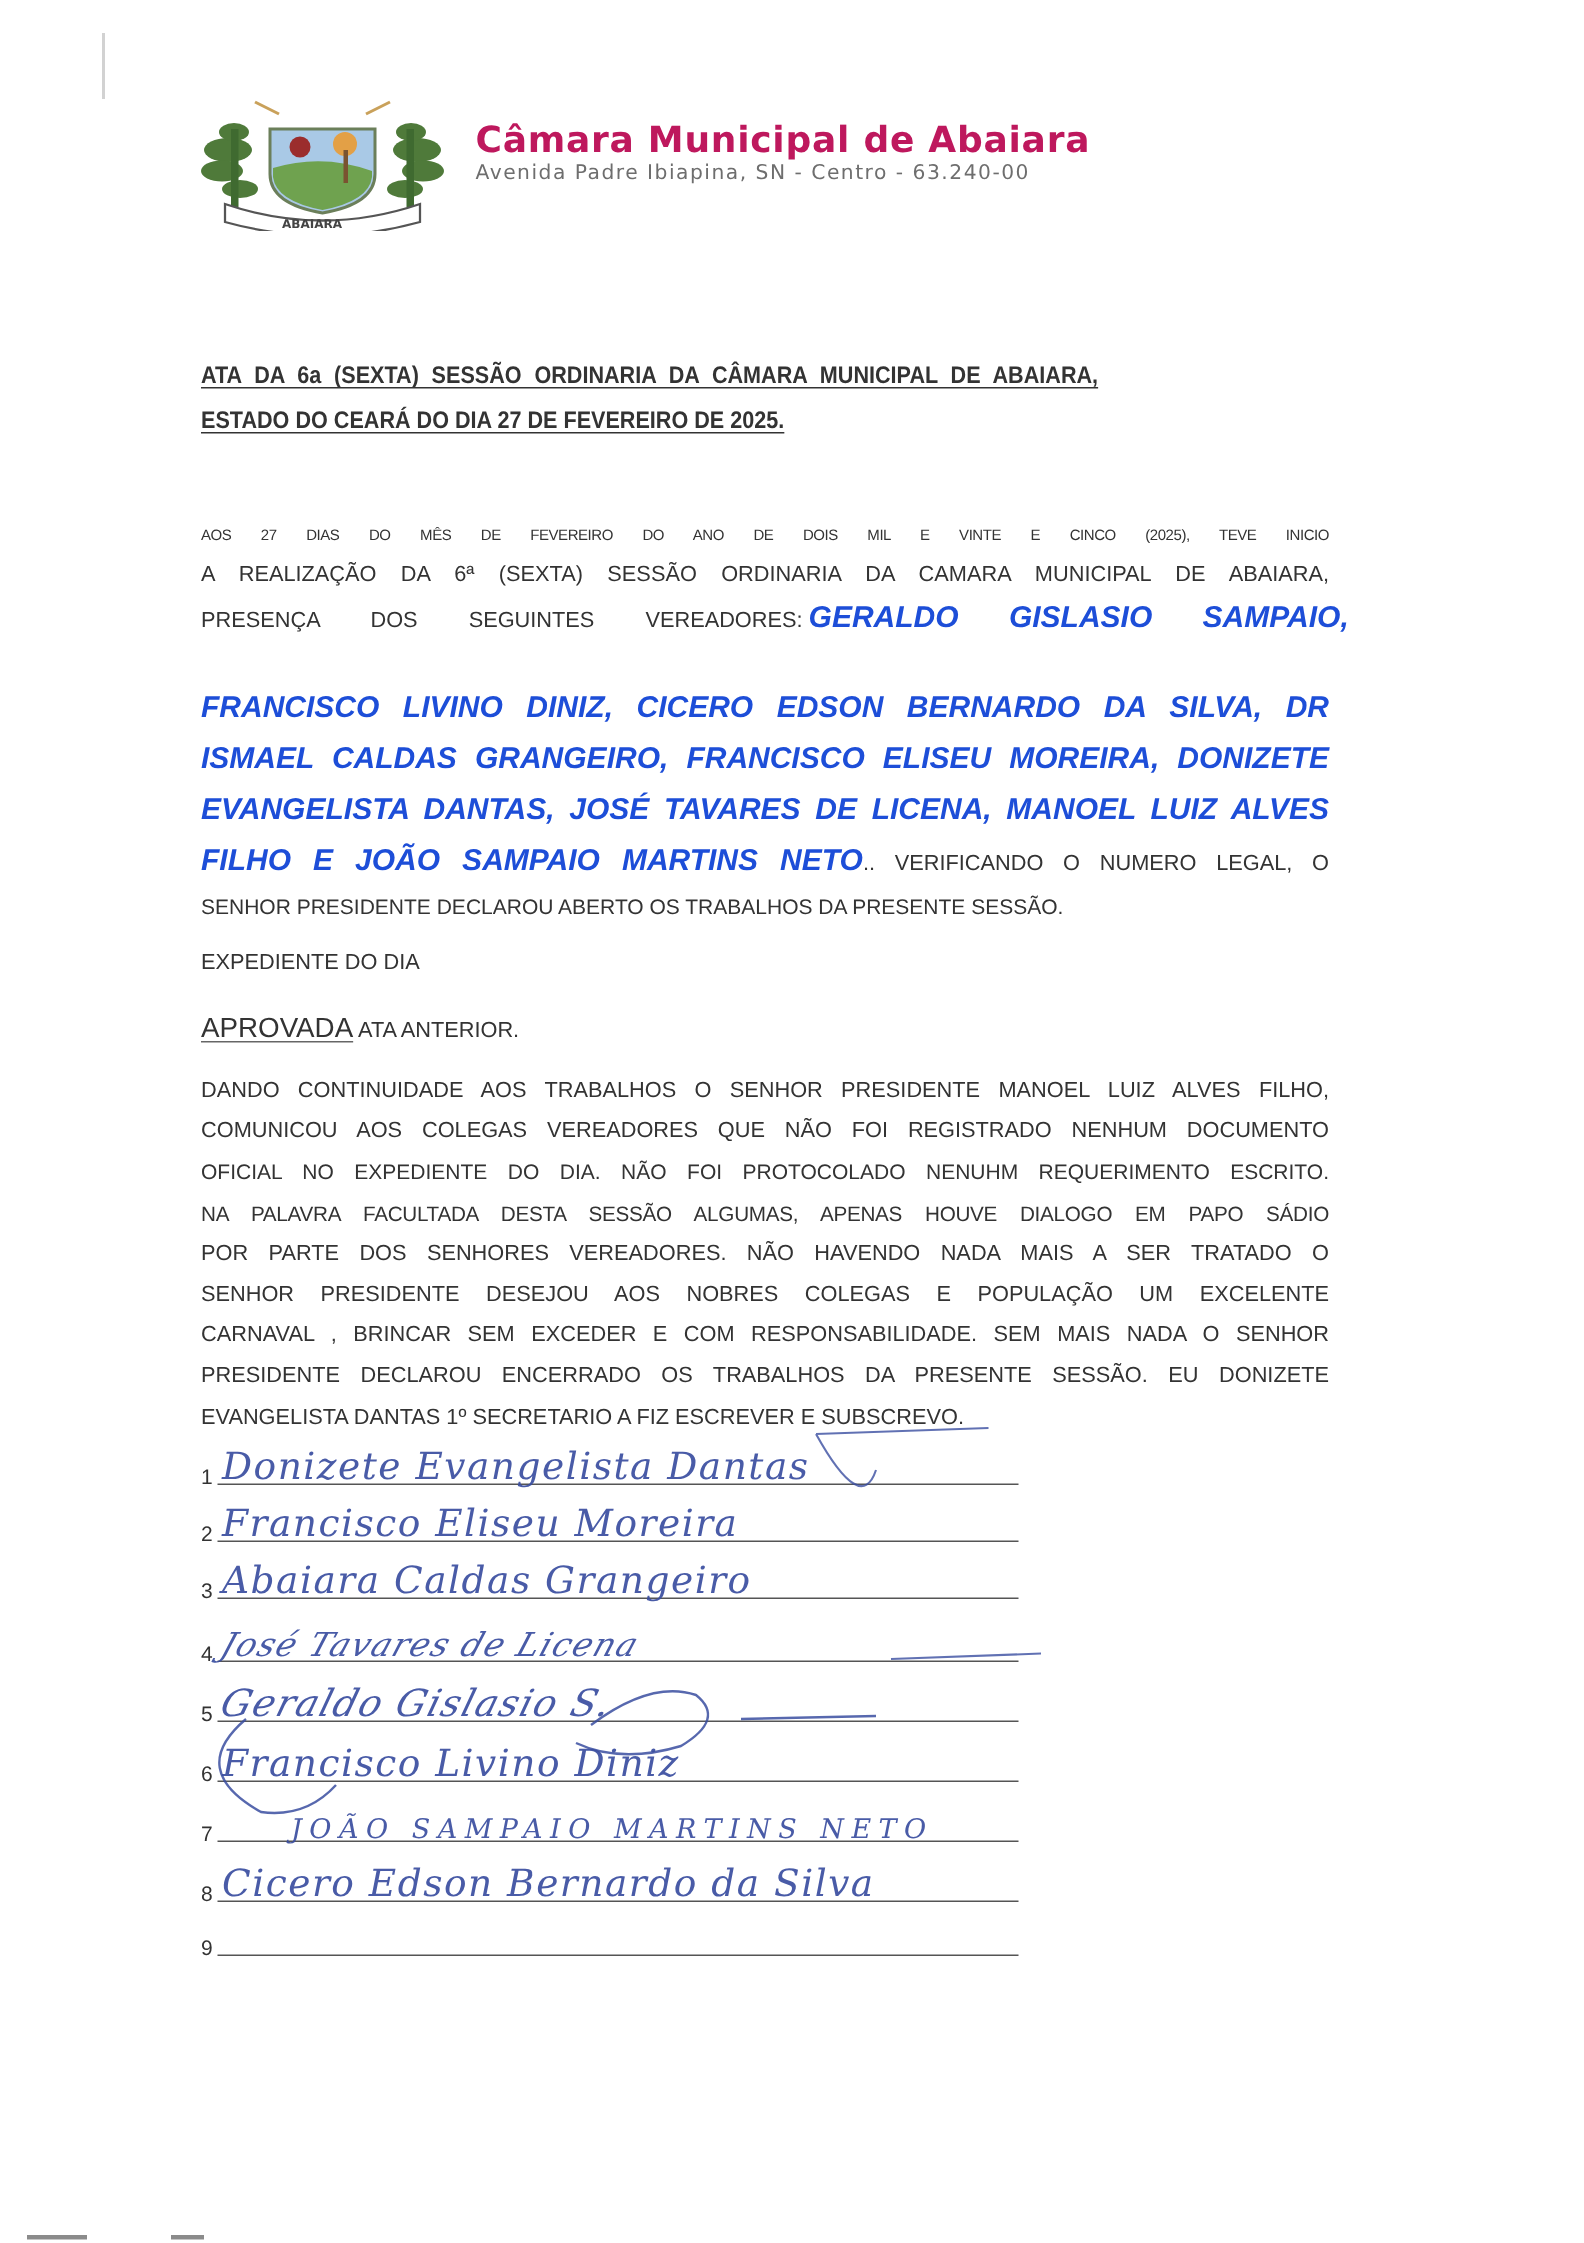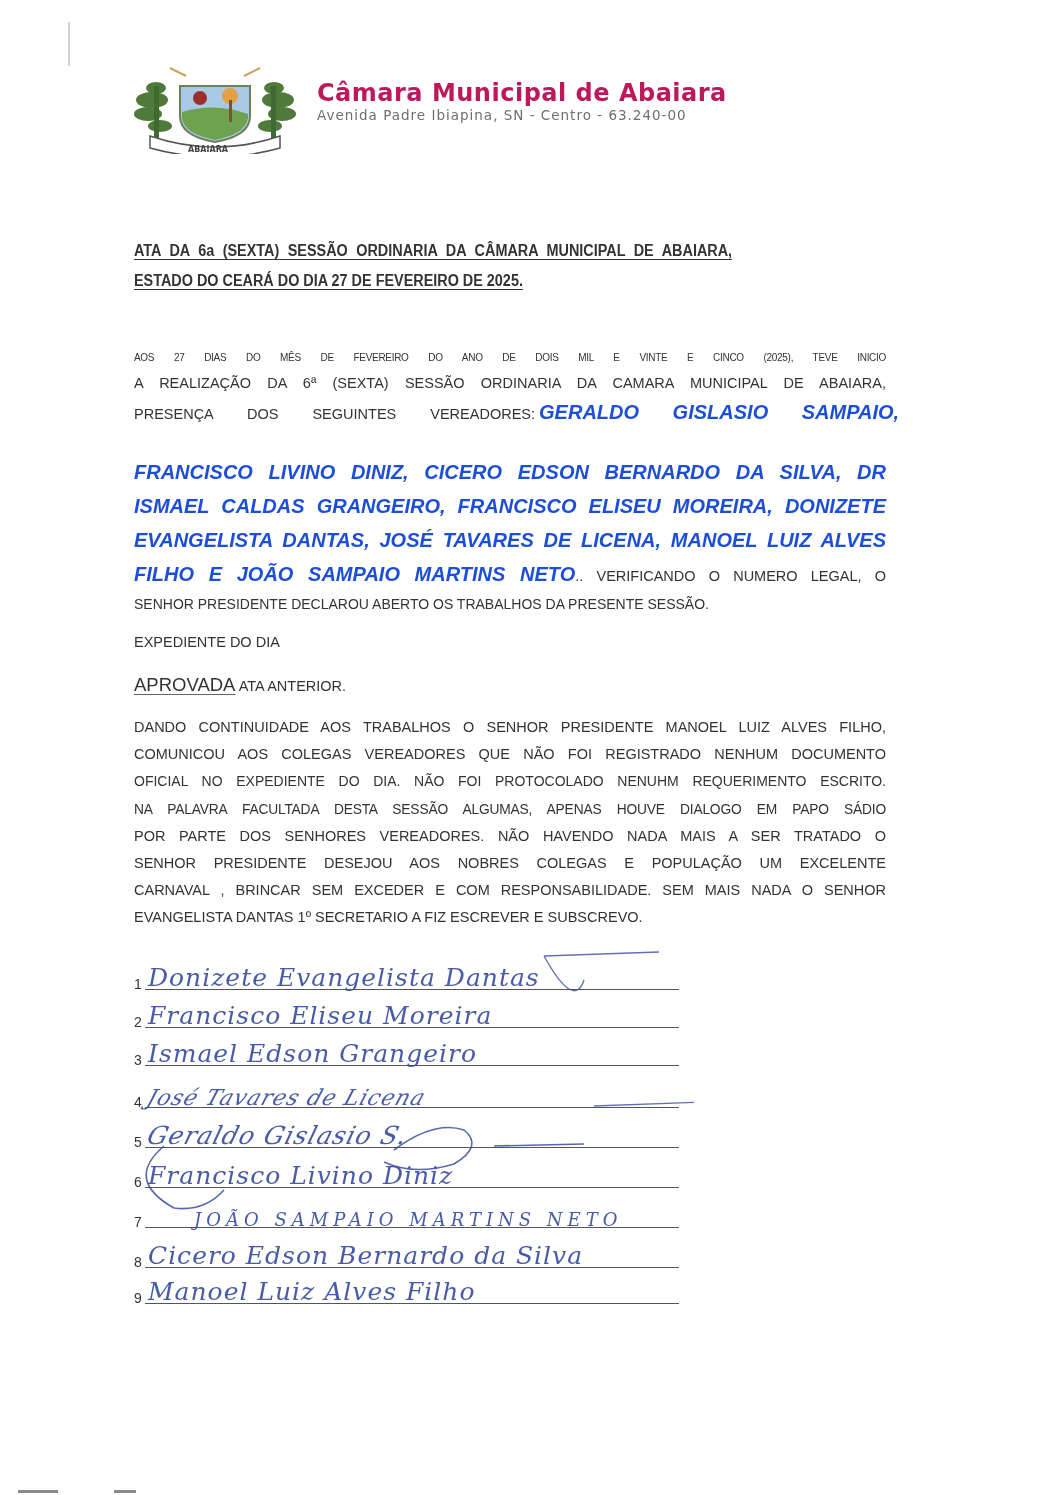--- a/index.html
+++ b/index.html
@@ -100,38 +100,39 @@
 </div>
 
 <div class="body-text" style="top:714px;">
   <span class="jline" style="text-align:justify; text-align-last:justify;">DANDO CONTINUIDADE AOS TRABALHOS O SENHOR PRESIDENTE MANOEL LUIZ ALVES FILHO,</span>
   <span class="jline" style="text-align:justify; text-align-last:justify;">COMUNICOU AOS COLEGAS VEREADORES QUE NÃO FOI REGISTRADO NENHUM DOCUMENTO</span>
   <span class="jline" style="text-align:justify; text-align-last:justify; font-size:14px;">OFICIAL NO EXPEDIENTE DO DIA. NÃO FOI PROTOCOLADO NENUHM REQUERIMENTO ESCRITO.</span>
   <span class="jline" style="text-align:justify; text-align-last:justify; font-size:13.8px; letter-spacing:-0.2px;">NA PALAVRA FACULTADA DESTA SESSÃO ALGUMAS, APENAS HOUVE DIALOGO EM PAPO SÁDIO</span>
   <span class="jline" style="text-align:justify; text-align-last:justify;">POR PARTE DOS SENHORES VEREADORES. NÃO HAVENDO NADA MAIS A SER TRATADO O</span>
   <span class="jline" style="text-align:justify; text-align-last:justify;">SENHOR PRESIDENTE DESEJOU AOS NOBRES COLEGAS E POPULAÇÃO UM EXCELENTE</span>
   <span class="jline" style="text-align:justify; text-align-last:justify;">CARNAVAL , BRINCAR SEM EXCEDER E COM RESPONSABILIDADE. SEM MAIS NADA O SENHOR</span>
+  <span class="jline" style="text-align:justify; text-align-last:justify;">PRESIDENTE DECLAROU ENCERRADO OS TRABALHOS DA PRESENTE SESSÃO. EU DONIZETE</span>
   <span class="jline">EVANGELISTA DANTAS 1º SECRETARIO A FIZ ESCREVER E SUBSCREVO.</span>
 </div>
 
 <div class="sig-area">
   <div class="sig-row" style="top:4px;">
     <span class="sig-num">1</span>
     <div class="sig-line"></div>
     <span class="sig-hand">Donizete Evangelista Dantas</span>
   </div>
   <div class="sig-row" style="top:42px;">
     <span class="sig-num">2</span>
     <div class="sig-line"></div>
     <span class="sig-hand">Francisco Eliseu Moreira</span>
   </div>
   <div class="sig-row" style="top:80px;">
     <span class="sig-num">3</span>
     <div class="sig-line"></div>
-    <span class="sig-hand">Ismael Edson Grangeiro</span>
+    <span class="sig-hand">Abaiara Caldas Grangeiro</span>
   </div>
   <div class="sig-row" style="top:122px;">
     <span class="sig-num">4</span>
     <div class="sig-line"></div>
     <span class="sig-hand" style="transform:skewX(-18deg); font-size:22px;">José Tavares de Licena</span>
   </div>
   <div class="sig-row" style="top:162px;">
     <span class="sig-num">5</span>
     <div class="sig-line"></div>
     <span class="sig-hand" style="transform:skewX(-15deg);">Geraldo Gislasio S.</span>
@@ -147,21 +148,20 @@
     <span class="sig-hand" style="font-size:18px; letter-spacing:5px; left:60px;">JOÃO SAMPAIO MARTINS NETO</span>
   </div>
   <div class="sig-row" style="top:282px;">
     <span class="sig-num">8</span>
     <div class="sig-line"></div>
     <span class="sig-hand">Cicero Edson Bernardo da Silva</span>
   </div>
   <div class="sig-row" style="top:318px;">
     <span class="sig-num">9</span>
     <div class="sig-line"></div>
-    <span class="sig-hand">Manoel Luiz Alves Filho</span>
   </div>
 
   <svg class="sig-svg" width="560" height="360">
     <path d="M30 196 Q -10 230 40 258 Q 70 262 90 240" fill="none" stroke="#3a4ea0" stroke-width="1.6" opacity="0.85"></path>
     <path d="M260 200 Q 300 170 330 180 Q 350 196 320 214 Q 280 226 250 212" fill="none" stroke="#3a4ea0" stroke-width="1.6" opacity="0.85"></path>
     <path d="M360 196 L 450 194" fill="none" stroke="#3a4ea0" stroke-width="1.6" opacity="0.85"></path>
     <path d="M410 6 L 525 2 M 410 6 Q 440 60 450 30" fill="none" stroke="#3a4ea0" stroke-width="1.4" opacity="0.8"></path>
     <path d="M460 156 L 570 152" fill="none" stroke="#3a4ea0" stroke-width="1.4" opacity="0.8"></path>
   </svg>
 </div>

